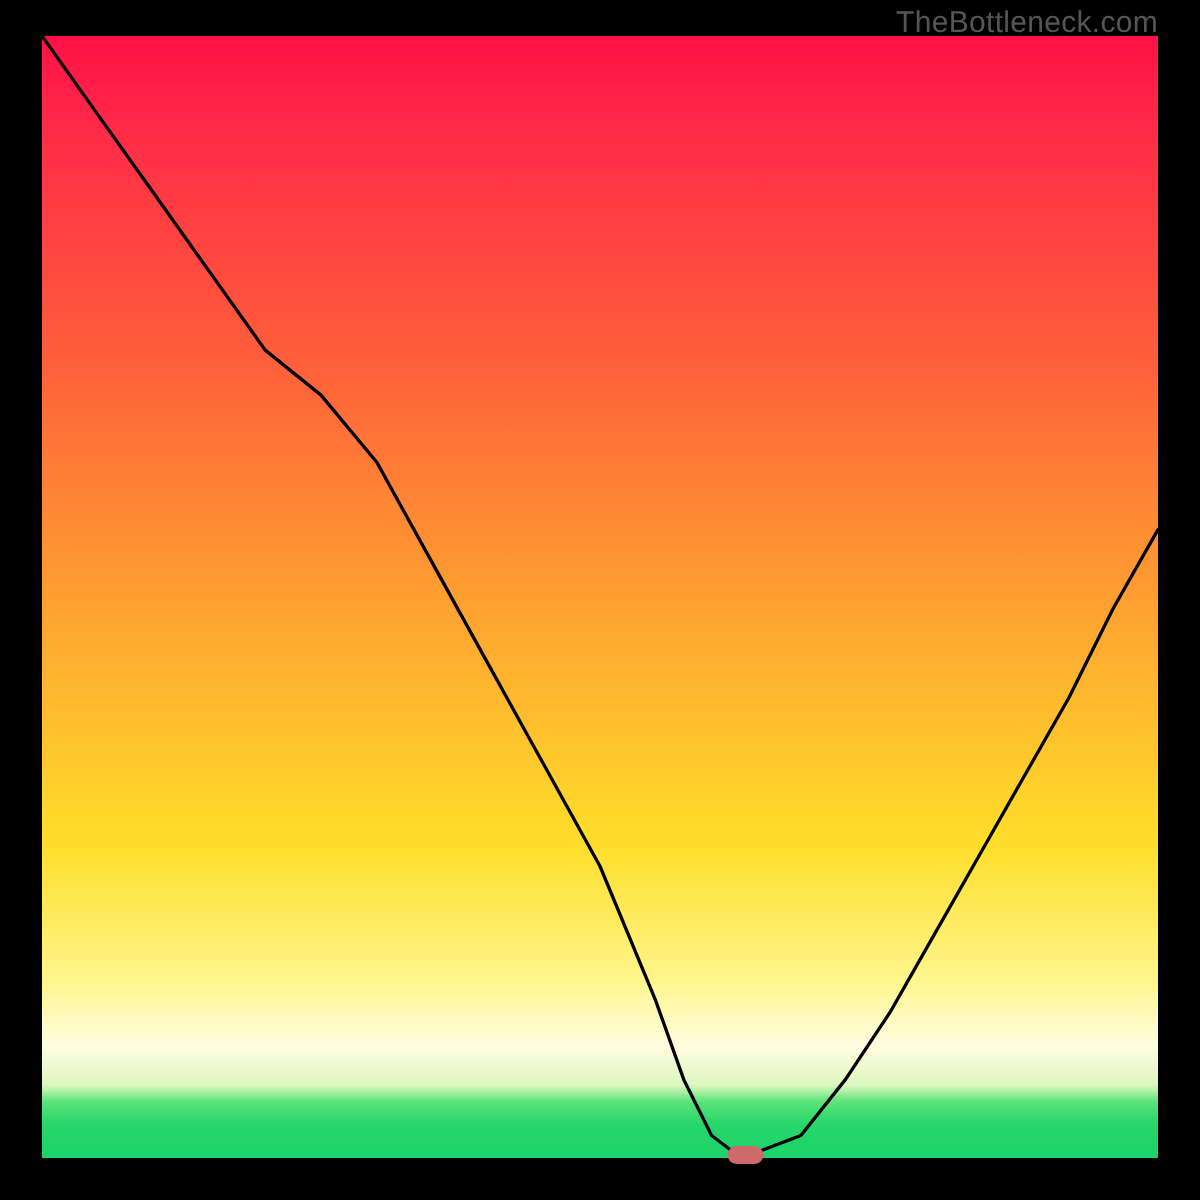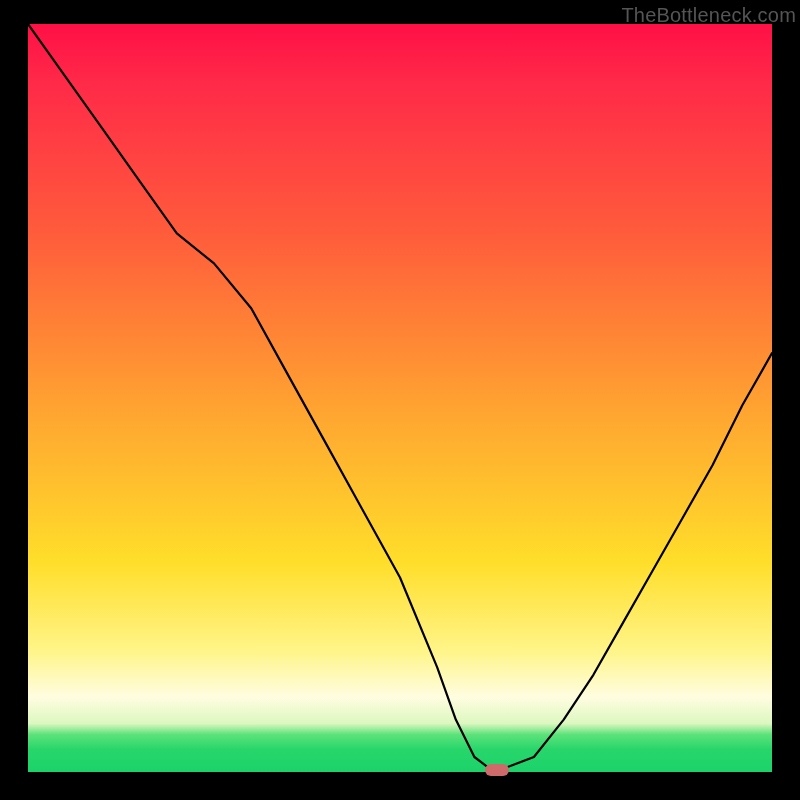--- a/index.html
+++ b/index.html
@@ -12,21 +12,21 @@
   }
   .wrap {
     position: relative;
     width: 800px;
     height: 800px;
     background: #000;
   }
   .watermark {
     position: absolute;
     top: 4px;
-    right: 4px;
+    right: 28px;
     font-family: Arial, Helvetica, sans-serif;
     font-size: 20px;
     color: #555;
     font-weight: 500;
     letter-spacing: 0.2px;
   }
   .chart-area {
     position: absolute;
     left: 28px;
     top: 24px;

